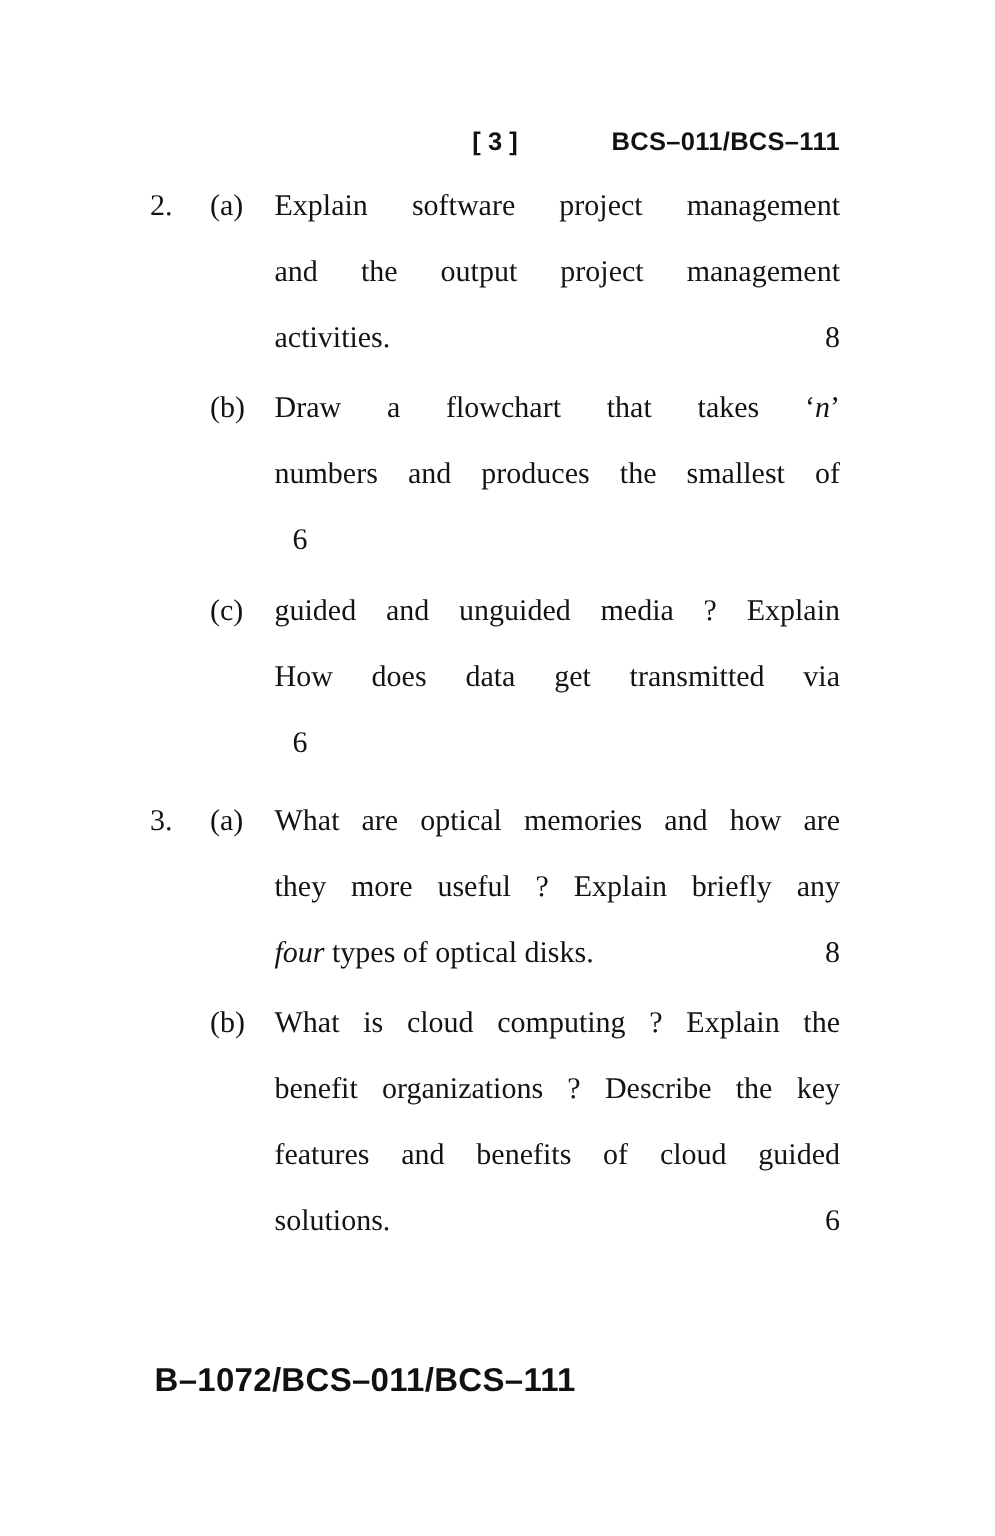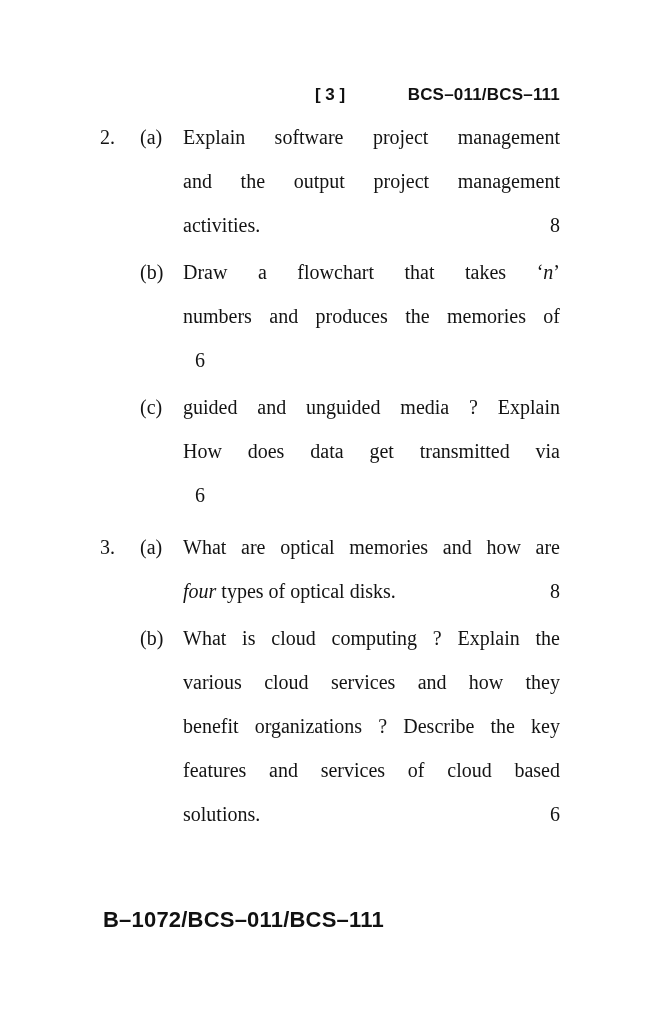--- a/index.html
+++ b/index.html
@@ -96,21 +96,21 @@
             <span>activities.</span>
             <span class="marks">8</span>
           </div>
         </div>
       </div>
       <div class="part">
         <div class="col-num"></div>
         <div class="col-label">(b)</div>
         <div class="col-text">
           <div class="jline">Draw a flowchart that takes ‘<i>n</i>’</div>
-          <div class="jline">numbers and produces the memories of</div>
+          <div class="jline">numbers and produces the smallest of</div>
           <div class="lastline">
             <span class="marks">6</span>
           </div>
         </div>
       </div>
       <div class="part">
         <div class="col-num"></div>
         <div class="col-label">(c)</div>
         <div class="col-text">
           <div class="jline">guided and unguided media ? Explain</div>
@@ -121,34 +121,34 @@
         </div>
       </div>
     </div>
 
     <div class="question">
       <div class="part">
         <div class="col-num">3.</div>
         <div class="col-label">(a)</div>
         <div class="col-text">
           <div class="jline">What are optical memories and how are</div>
+          <div class="jline">they more useful ? Explain briefly any</div>
           <div class="lastline">
             <span><i>four</i> types of optical disks.</span>
             <span class="marks">8</span>
           </div>
         </div>
       </div>
       <div class="part">
         <div class="col-num"></div>
         <div class="col-label">(b)</div>
         <div class="col-text">
           <div class="jline">What is cloud computing ? Explain the</div>
-          <div class="jline">various cloud services and how they</div>
           <div class="jline">benefit organizations ? Describe the key</div>
-          <div class="jline">features and services of cloud based</div>
+          <div class="jline">features and benefits of cloud guided</div>
           <div class="lastline">
             <span>solutions.</span>
             <span class="marks">6</span>
           </div>
         </div>
       </div>
     </div>
 
   </div>
 

